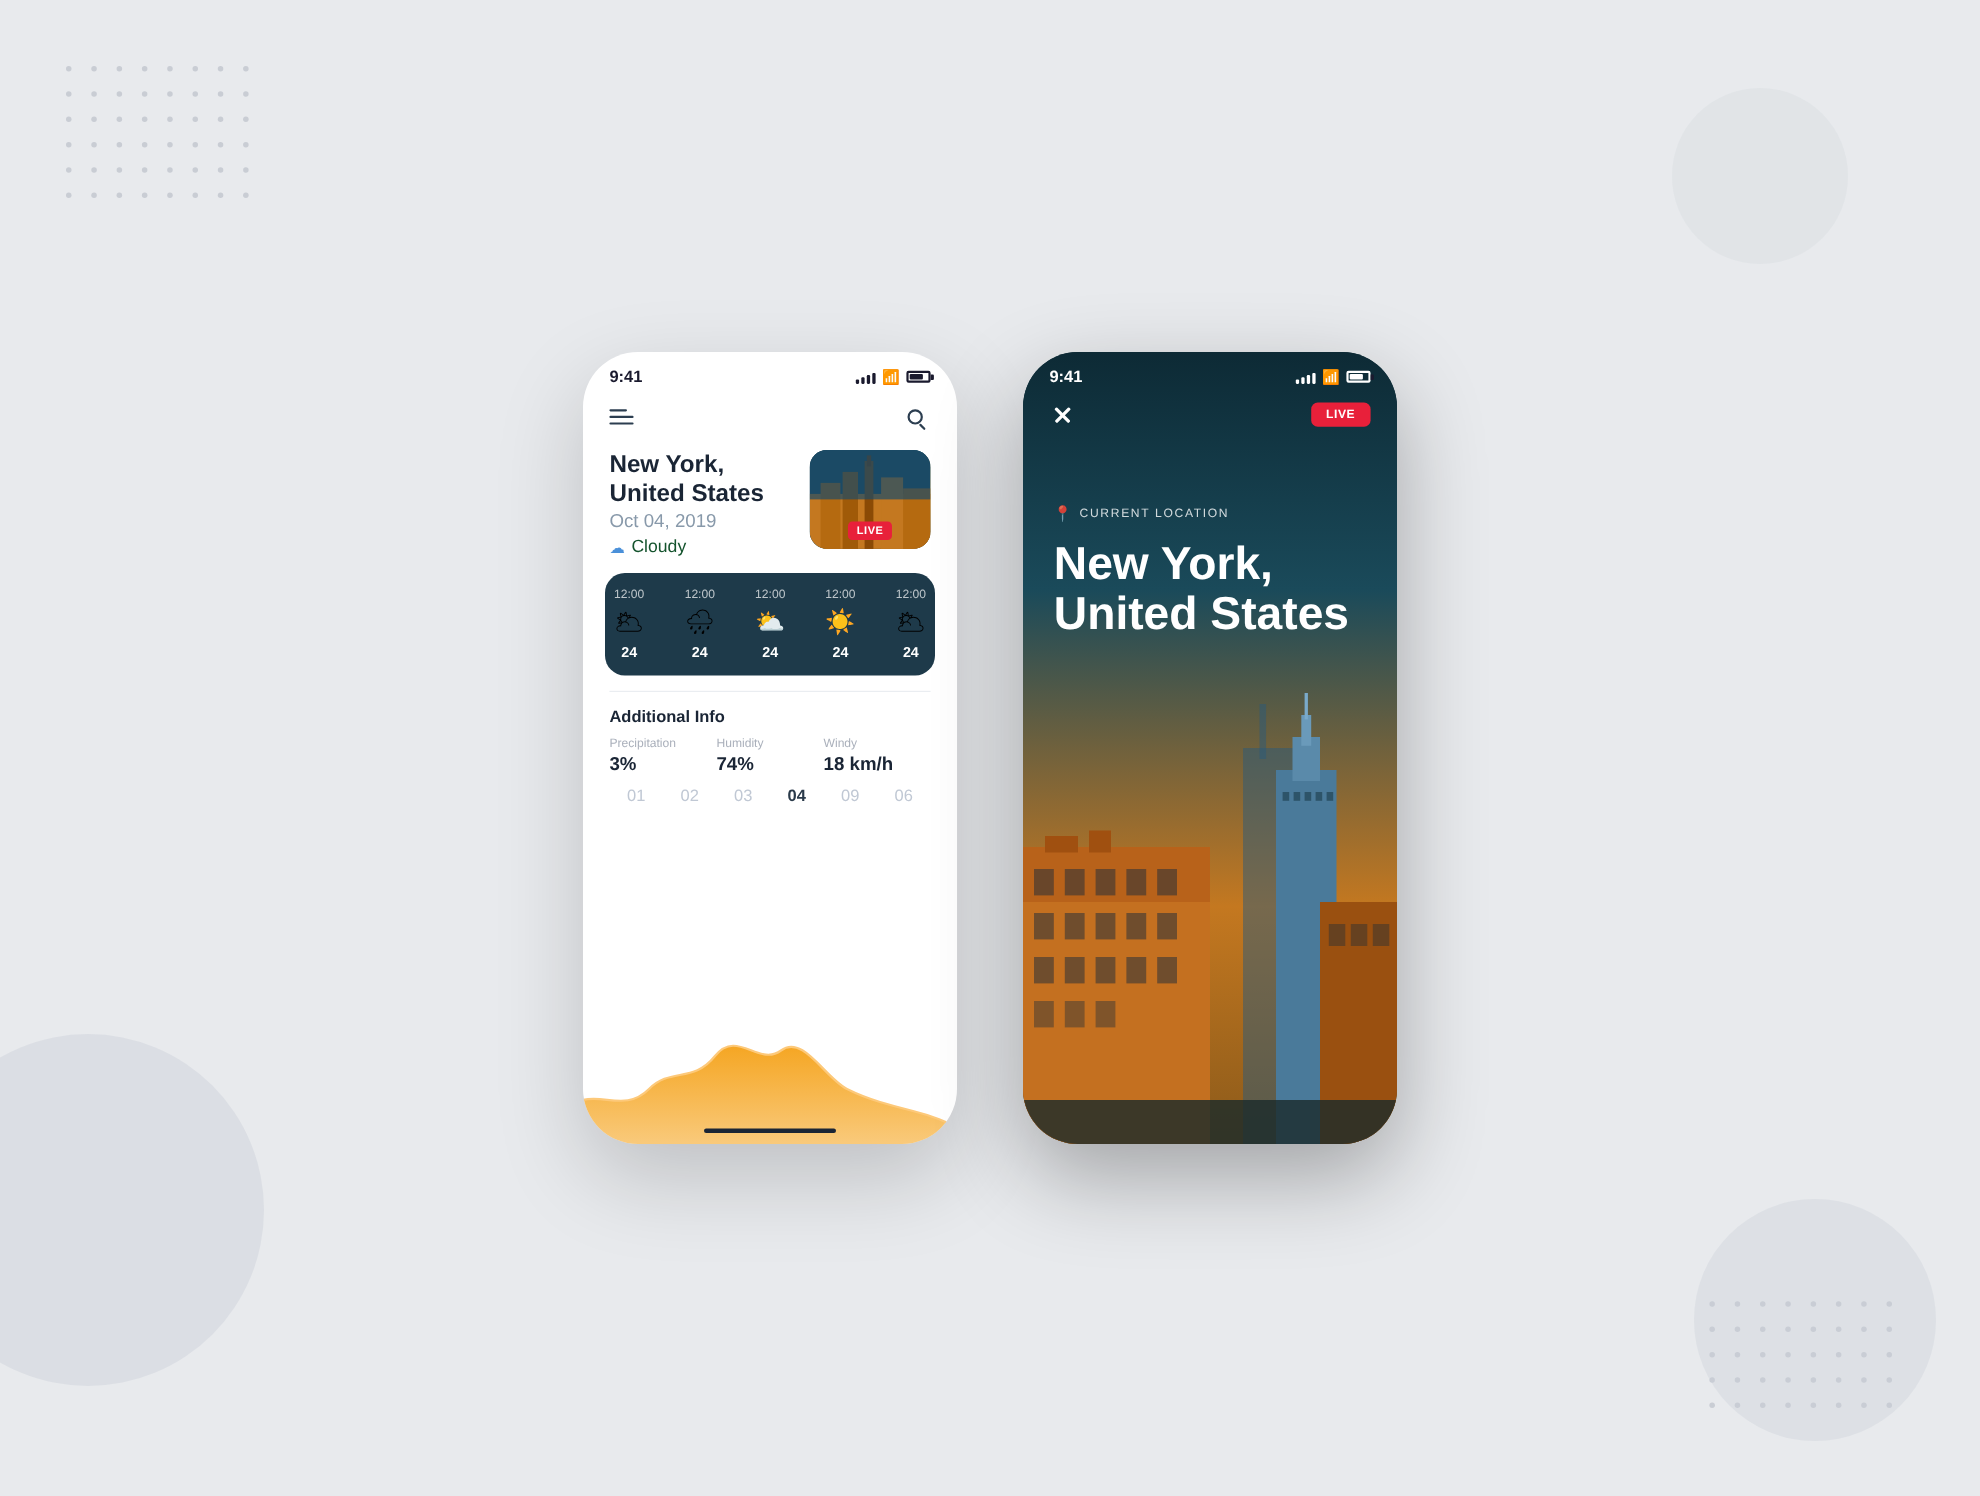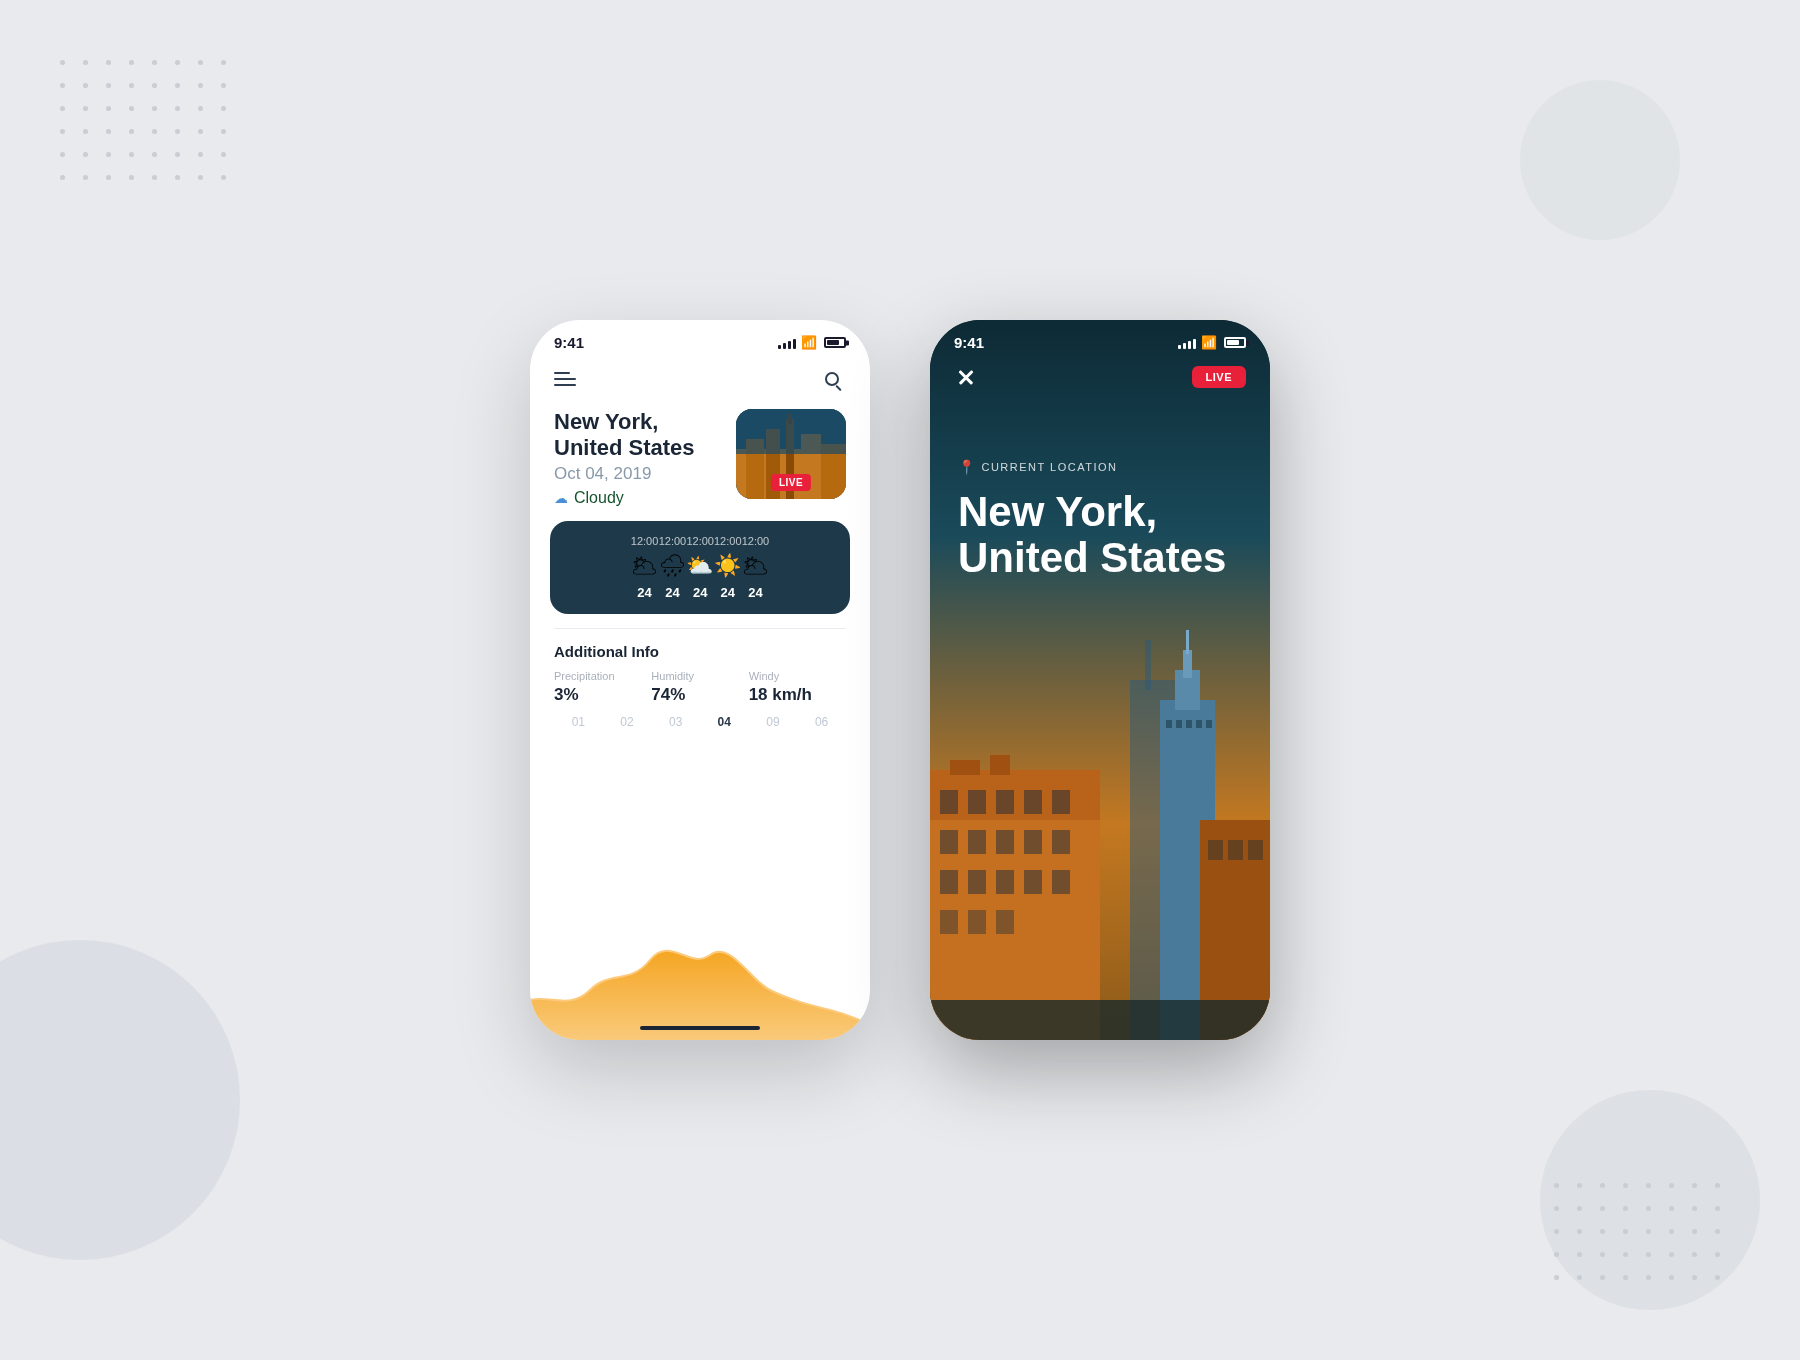--- a/index.html
+++ b/index.html
@@ -254,21 +254,21 @@
       letter-spacing: 0.5px;
     }
 
     
     .forecast-bar {
       background: #1e3a4a;
       border-radius: 18px;
       margin: 0 20px 14px;
       padding: 14px 8px;
       display: flex;
-      justify-content: center;
+      justify-content: space-between;
     }
     .forecast-item {
       display: flex;
       flex-direction: column;
       align-items: center;
       gap: 6px;
     }
     .forecast-time {
       font-size: 11px;
       color: rgba(255,255,255,0.7);
@@ -355,21 +355,21 @@
       position: relative;
       overflow: hidden;
     }
     .chart-labels {
       display: flex;
       justify-content: space-around;
       padding: 0 24px;
       margin-bottom: 4px;
     }
     .chart-label {
-      font-size: 12px;
+      font-size: 15px;
       color: #c0c8d4;
       font-weight: 500;
       text-align: right;
     }
     .chart-label.highlight {
       color: #2a3a4a;
       font-weight: 700;
     }
     .chart-svg-container {
       position: absolute;

